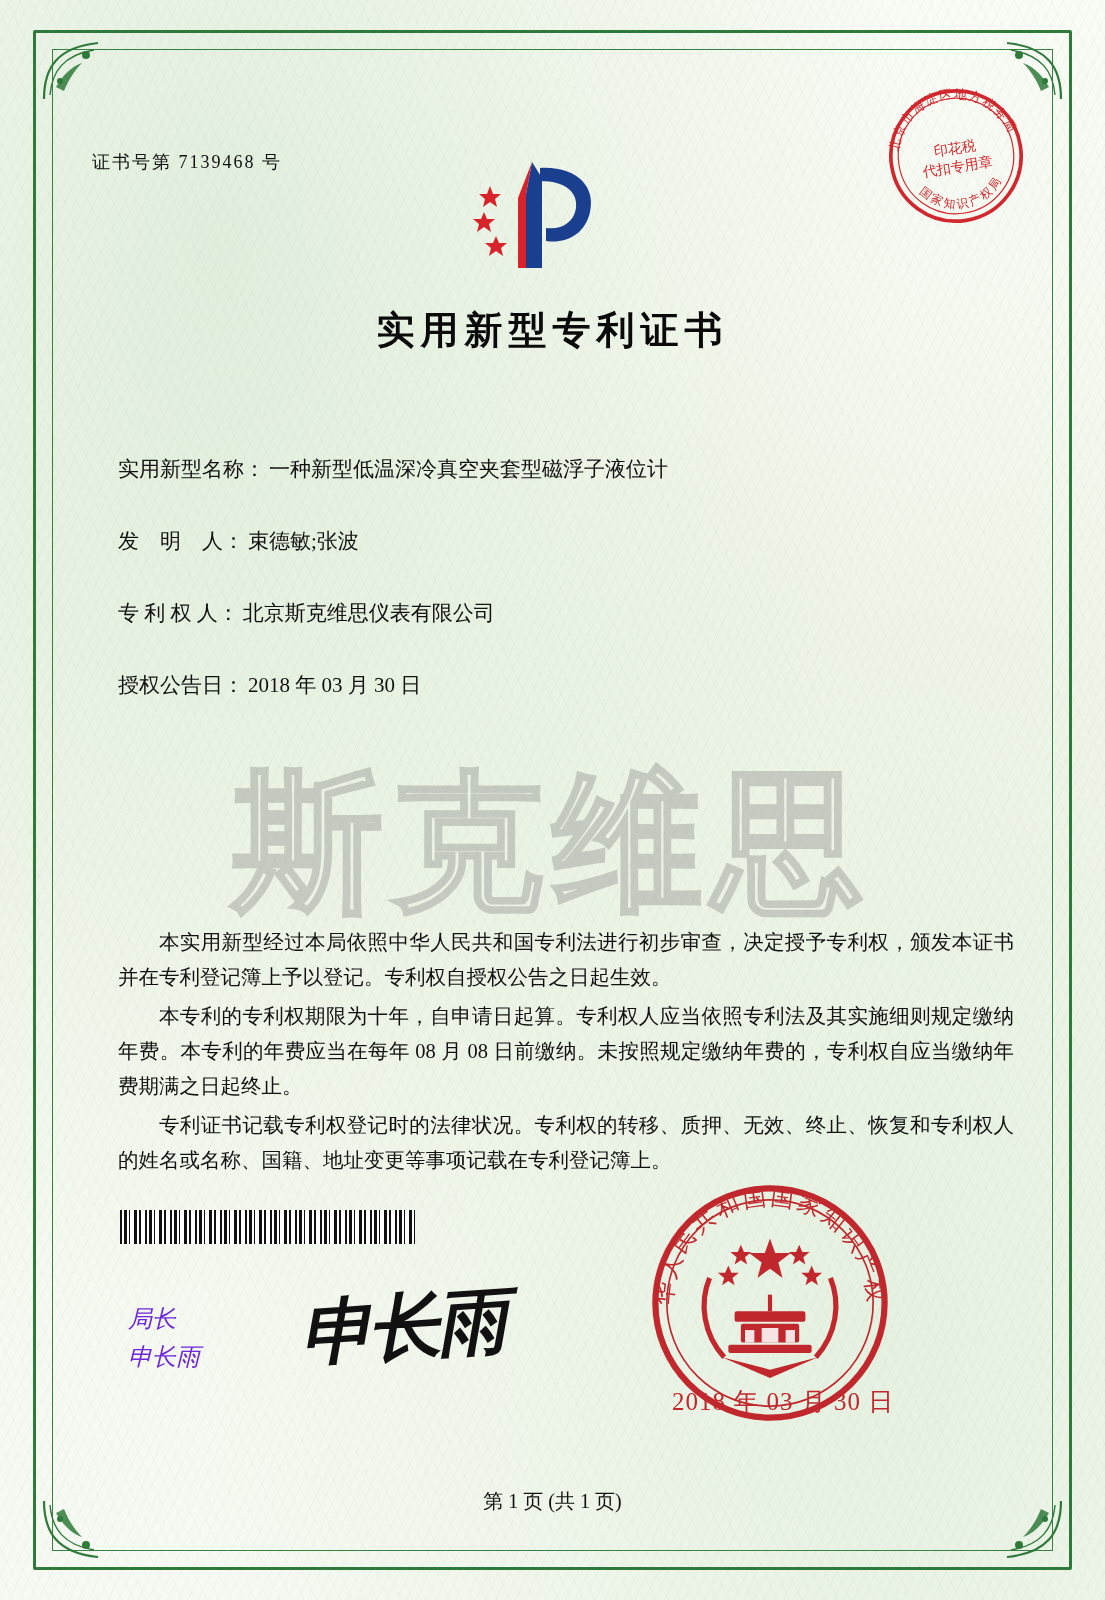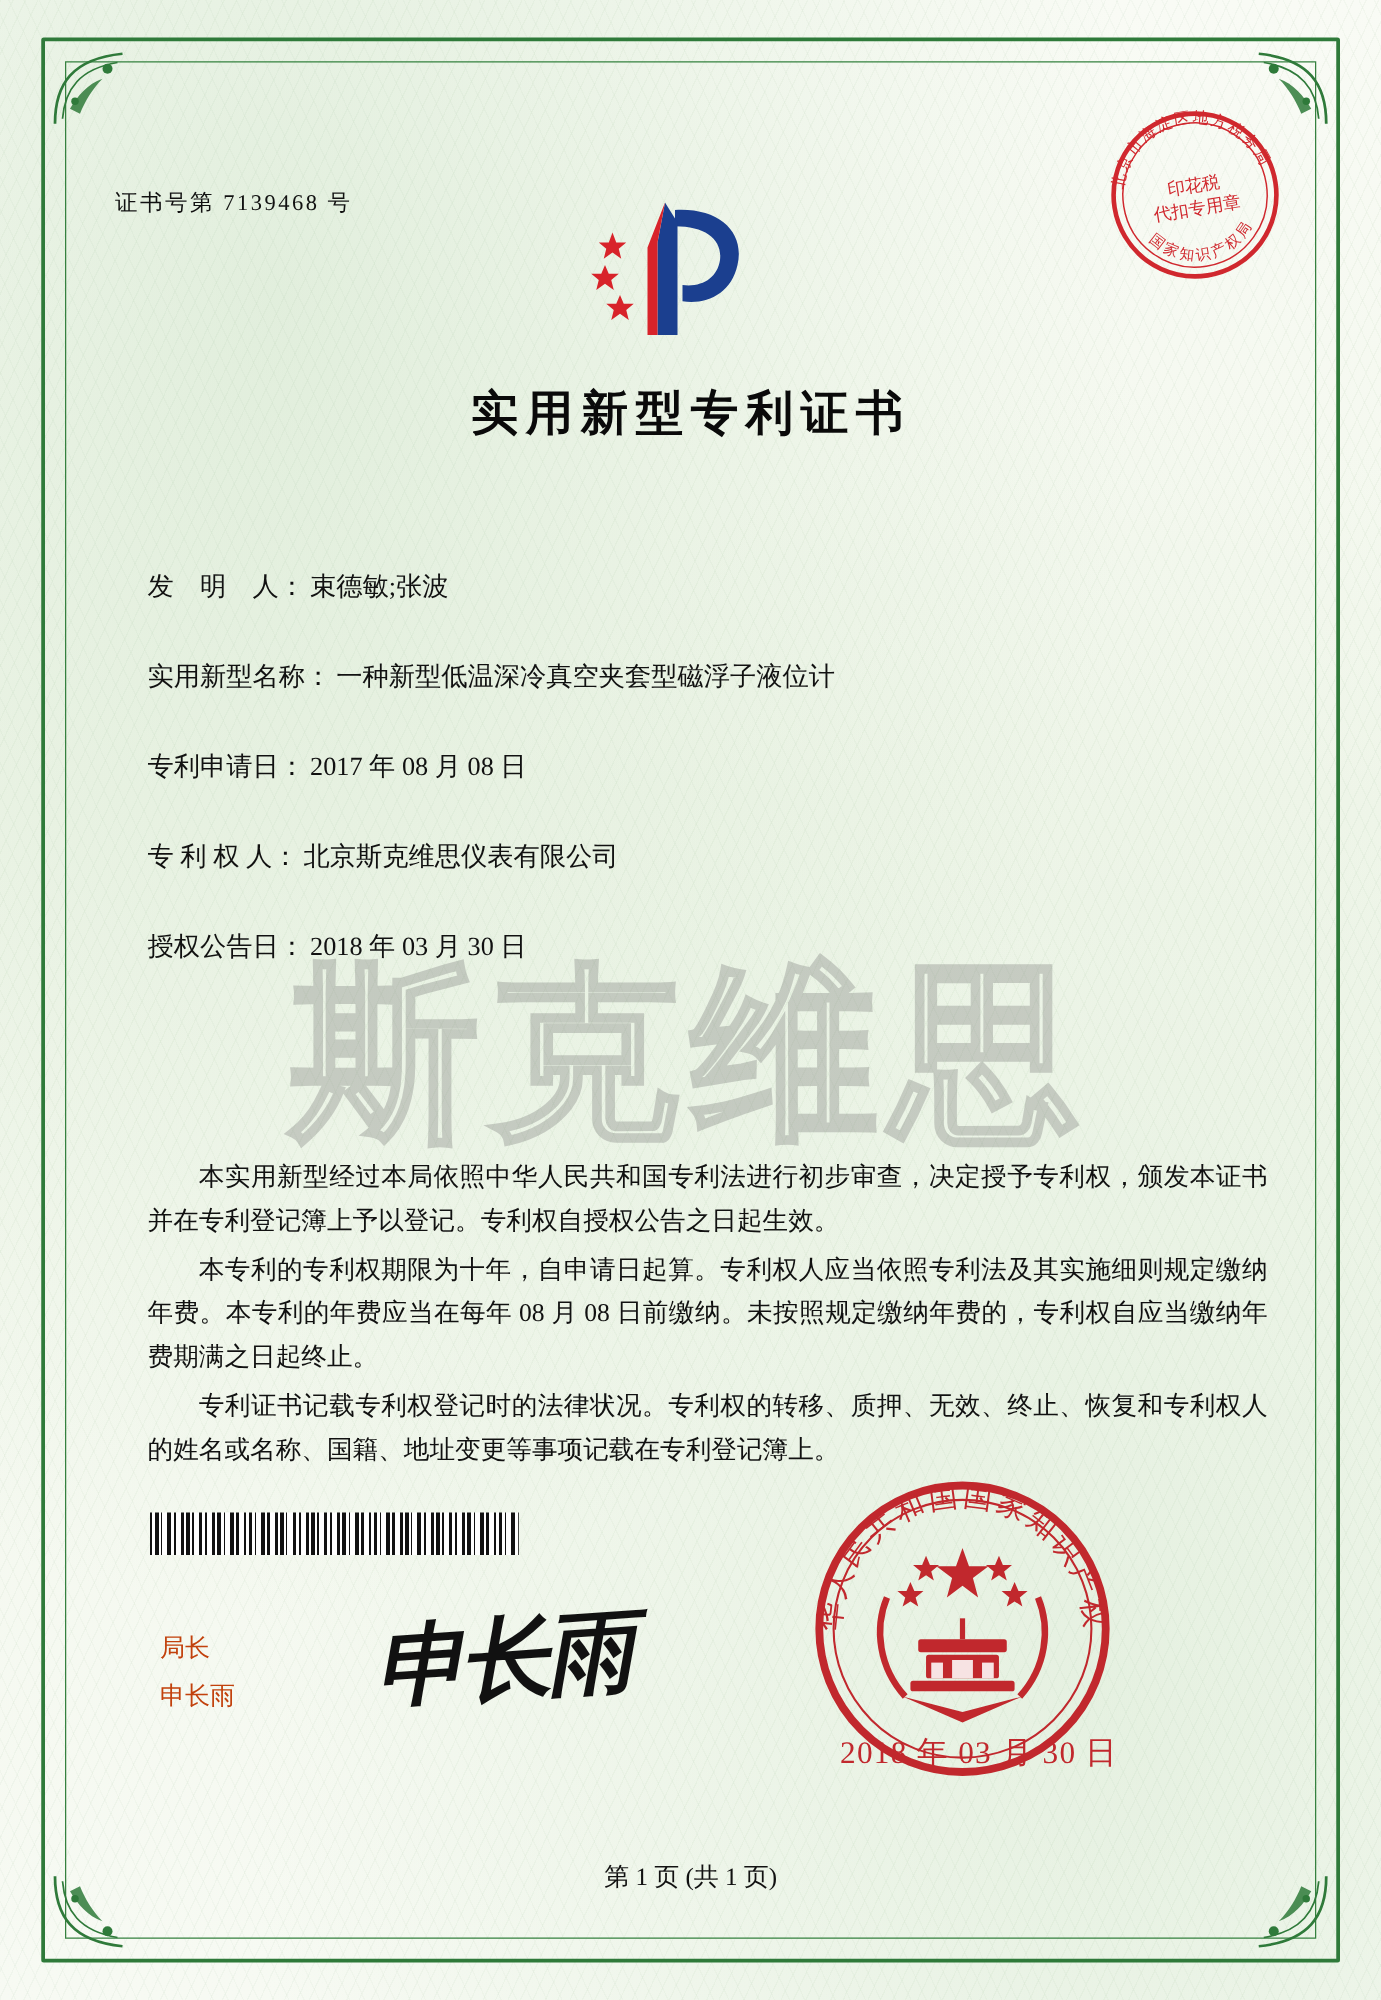--- a/index.html
+++ b/index.html
@@ -180,23 +180,24 @@
       #111 0 2px, #fff 2px 4px, #111 4px 7px, #fff 7px 9px,
       #111 9px 10px, #fff 10px 14px, #111 14px 17px, #fff 17px 19px,
       #111 19px 21px, #fff 21px 25px);
   }
 
   
   .sign-label {
     position: absolute;
     left: 128px;
     top: 1300px;
-    font-size: 20px;
+    font-size: 24px;
     line-height: 38px;
-    color: #c2410c;
+    color: #6d28d9;
+    font-style: italic;
   }
   .signature {
     position: absolute;
     left: 300px;
     top: 1280px;
     font-family: "DejaVu Serif", "Liberation Serif", serif;
     font-size: 72px;
     font-style: italic;
     font-weight: bold;
     color: #111;
@@ -315,30 +316,26 @@
       </text>
       <text x="100" y="96" text-anchor="middle" font-size="19" fill="#d0282e" font-family="'DejaVu Serif',serif">印花税</text>
       <text x="100" y="121" text-anchor="middle" font-size="19" fill="#d0282e" font-family="'DejaVu Serif',serif">代扣专用章</text>
     </svg>
   </div>
 
   <div class="main-title">实用新型专利证书</div>
 
   <div class="fields">
     <div class="field-row">
-      <span class="field-label">发　明　人：</span>
-      <span class="field-value">束德敏;张波</span>
-    </div>
-    <div class="field-row">
       <span class="field-label">实用新型名称：</span>
       <span class="field-value">一种新型低温深冷真空夹套型磁浮子液位计</span>
     </div>
     <div class="field-row">
-      <span class="field-label">专利申请日：</span>
-      <span class="field-value">2017 年 08 月 08 日</span>
+      <span class="field-label">发　明　人：</span>
+      <span class="field-value">束德敏;张波</span>
     </div>
     <div class="field-row">
       <span class="field-label">专 利 权 人：</span>
       <span class="field-value">北京斯克维思仪表有限公司</span>
     </div>
     <div class="field-row">
       <span class="field-label">授权公告日：</span>
       <span class="field-value">2018 年 03 月 30 日</span>
     </div>
   </div>

